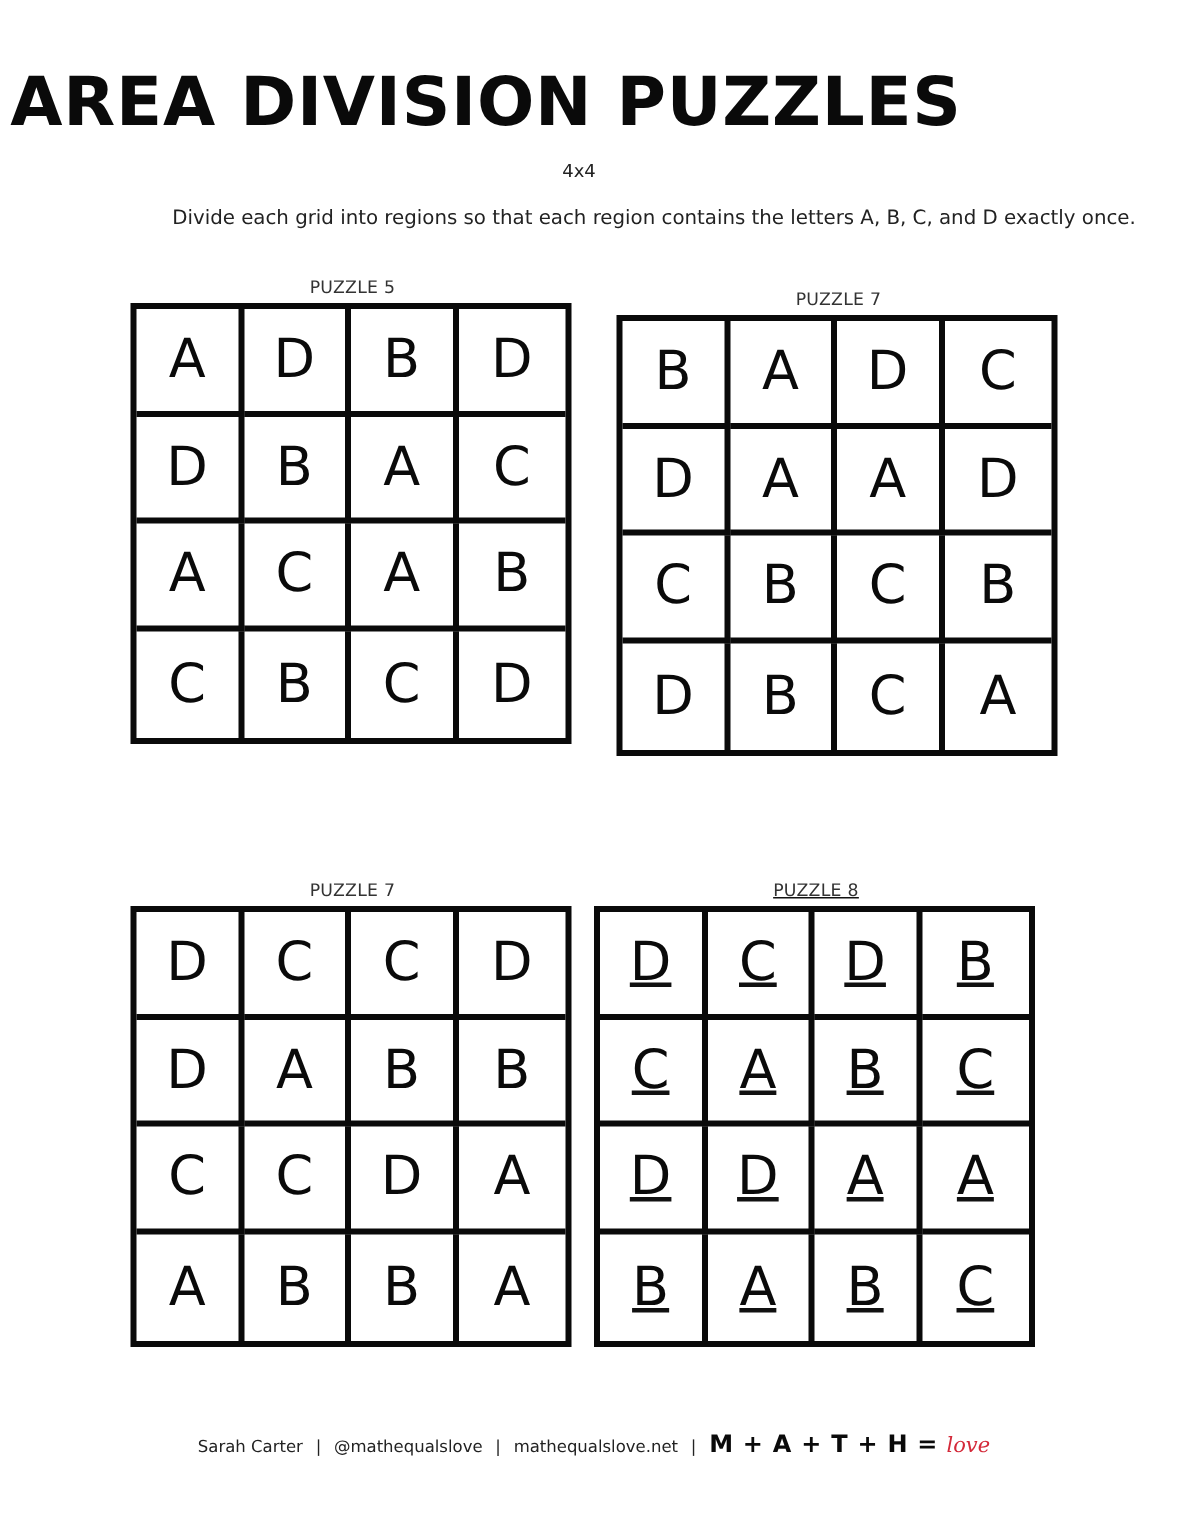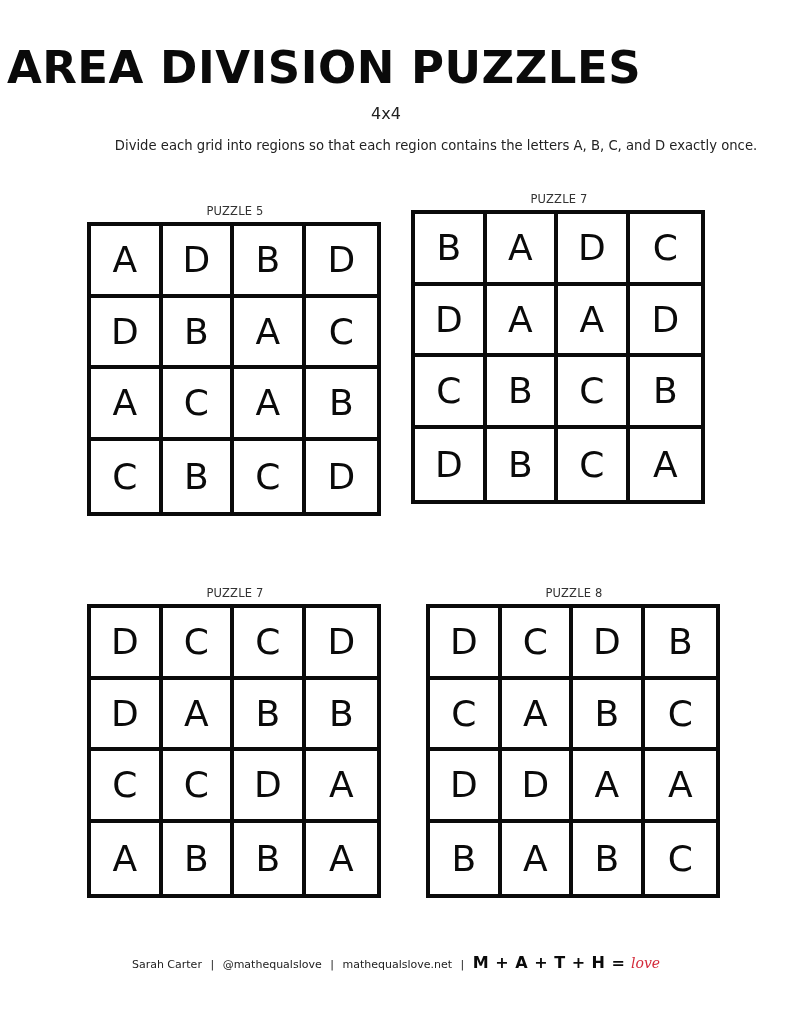--- a/index.html
+++ b/index.html
@@ -28,21 +28,21 @@
       line-height: 56px;
       color: #0a0a0a;
     }
     .subtitle {
       position: absolute;
       left: 0;
       top: 104px;
       width: 772px;
       text-align: center;
       font-family: "DejaVu Sans", sans-serif;
-      font-size: 16px;
+      font-size: 12px;
       line-height: 20px;
       color: #222222;
     }
     .instructions {
       position: absolute;
       left: 0;
       top: 137px;
       width: 792px;
       text-align: center;
       font-family: "DejaVu Sans", sans-serif;
@@ -116,21 +116,21 @@
       margin-left: 2px;
     }
   </style>
 </head>
 <body>
 
 <div class="title">AREA DIVISION PUZZLES</div>
 <div class="subtitle">4x4</div>
 <div class="instructions">Divide each grid into regions so that each region contains the letters A, B, C, and D exactly once.</div>
 
-<div class="puzzle" style="left:87px; top:204px;">
+<div class="puzzle" style="left:87px; top:184px;">
   <div class="puzzle-label">PUZZLE 5</div>
   <div class="grid">
     <div class="cell">A</div>
     <div class="cell">D</div>
     <div class="cell">B</div>
     <div class="cell c3">D</div>
     <div class="cell">D</div>
     <div class="cell">B</div>
     <div class="cell">A</div>
     <div class="cell c3">C</div>
@@ -182,21 +182,21 @@
     <div class="cell">C</div>
     <div class="cell">D</div>
     <div class="cell c3">A</div>
     <div class="cell r3">A</div>
     <div class="cell r3">B</div>
     <div class="cell r3">B</div>
     <div class="cell r3 c3">A</div>
   </div>
 </div>
 
-<div class="puzzle" style="left:426px; top:586px;">
+<div class="puzzle" style="left:396px; top:586px;text-decoration:underline;">
   <div class="puzzle-label">PUZZLE 8</div>
   <div class="grid">
     <div class="cell">D</div>
     <div class="cell">C</div>
     <div class="cell">D</div>
     <div class="cell c3">B</div>
     <div class="cell">C</div>
     <div class="cell">A</div>
     <div class="cell">B</div>
     <div class="cell c3">C</div>

